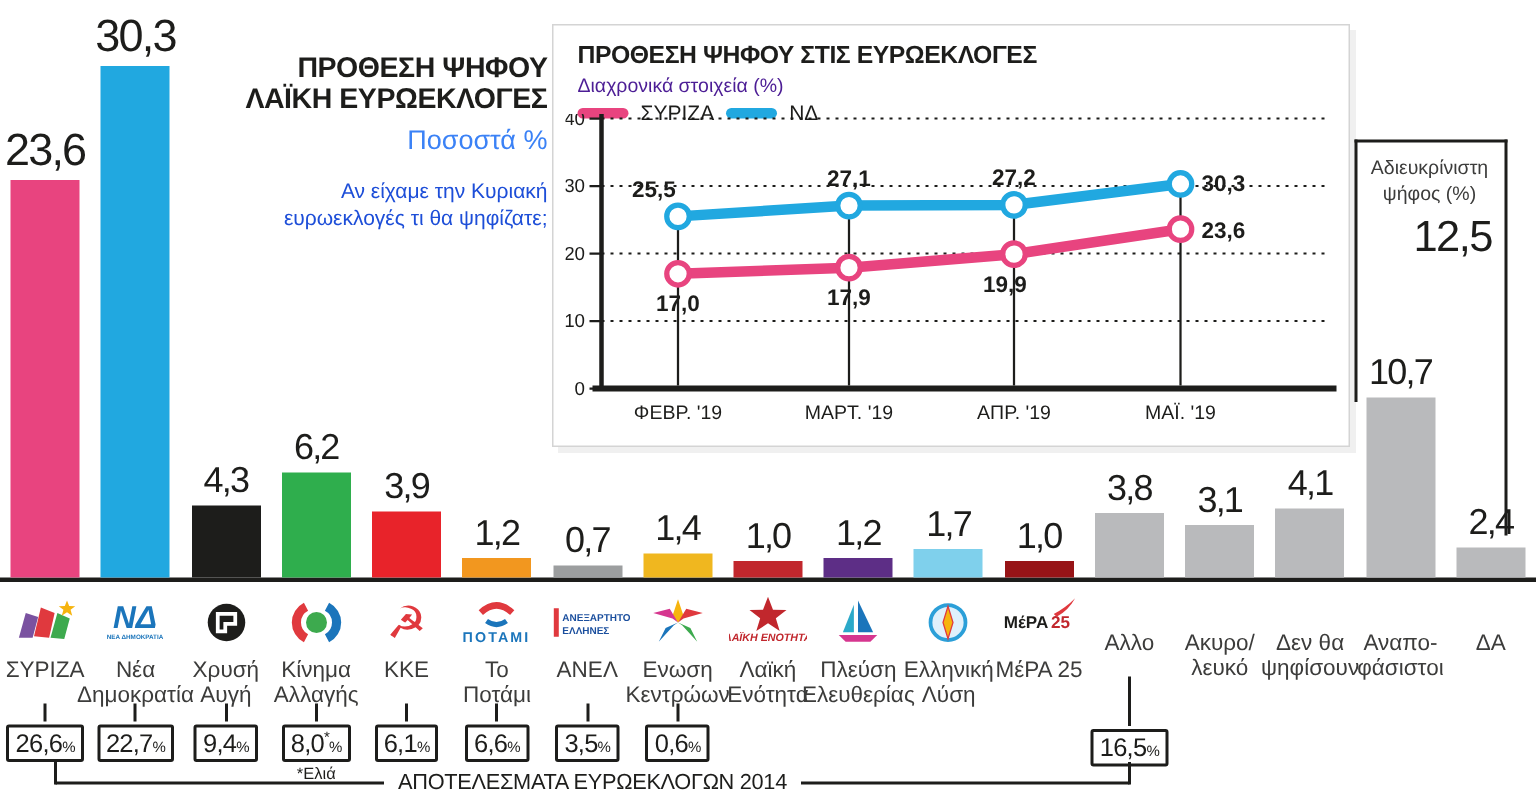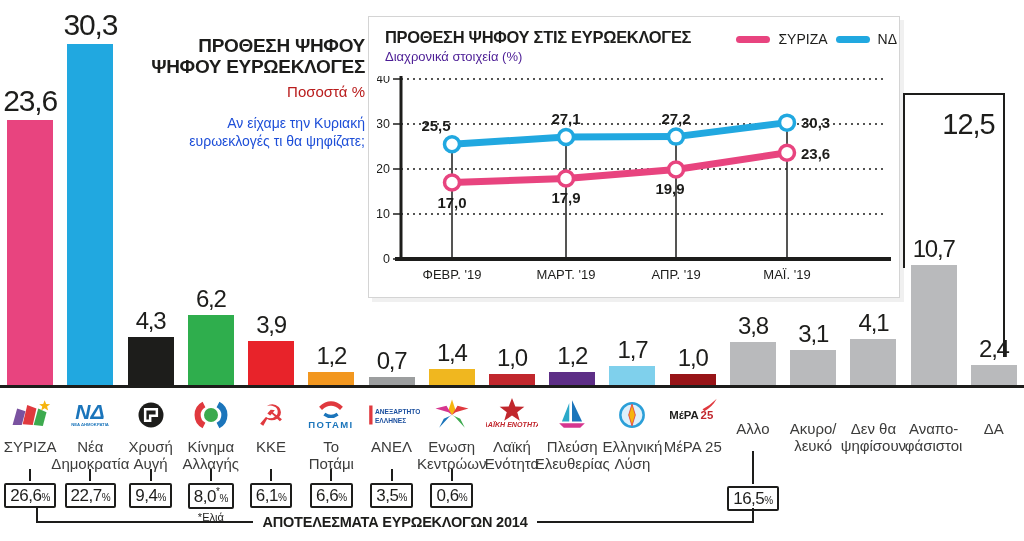--- a/index.html
+++ b/index.html
@@ -11,27 +11,27 @@
   #bars{position:absolute;left:0;top:0;width:1024px;height:388px;
         display:flex;align-items:flex-end;border-bottom:3px solid #1d1d1b;box-sizing:border-box;}
   .bcol{flex:1 1 0;display:flex;flex-direction:column;align-items:center;justify-content:flex-end;min-width:0;}
   .bval{font-size:24px;letter-spacing:-1.2px;margin-bottom:2px;white-space:nowrap;}
   .bval.big{font-size:30px;}
   .bar{width:46px;}
 
   
   #main-title{position:absolute;left:150px;top:35px;width:215px;text-align:right;}
   .mt{font-size:19px;font-weight:bold;letter-spacing:-0.3px;line-height:1.12;}
-  .msub{font-size:15px;color:#b91c1c;margin-top:5px;}
+  .msub{font-size:18px;color:#3b82f6;margin-top:5px;}
   .mq{font-size:14px;color:#1d4ed8;margin-top:14px;line-height:1.3;}
 
   
   #inset{position:absolute;left:368px;top:16px;width:532px;height:282px;background:#fff;
          border:1px solid #d4d4d4;box-shadow:4px 4px 0 rgba(0,0,0,.06);box-sizing:border-box;}
-  .ihead{display:flex;justify-content:space-between;align-items:flex-start;padding:11px 2px 0 16px;height:47px;box-sizing:border-box;}
+  .ihead{display:flex;justify-content:space-between;align-items:flex-start;padding:11px 12px 0 16px;height:47px;box-sizing:border-box;flex-direction:column;}
   .inset-title{font-size:16.5px;font-weight:bold;letter-spacing:-0.3px;white-space:nowrap;}
   .inset-sub{font-size:13px;color:#4c1d95;margin-top:2px;}
   .legend{display:flex;align-items:center;gap:8px;font-size:14px;margin-top:3px;}
   .lg-line{width:34px;height:7px;border-radius:4px;display:inline-block;}
   #trend-svg{display:block;margin:12px 0 0 8px;}
 
   
   #uv-main{position:absolute;left:903px;top:93px;width:102px;height:264px;
            border-top:2px solid #1d1d1b;border-right:2px solid #1d1d1b;box-sizing:border-box;}
   #uv-left{position:absolute;left:903px;top:93px;width:2px;height:175px;background:#1d1d1b;}
@@ -50,21 +50,21 @@
        font-size:17px;letter-spacing:-0.5px;margin-top:2px;white-space:nowrap;}
   .box .pct{font-size:10px;}
   .box sup{font-size:10px;}
   .note{font-size:11px;color:#1d1d1b;margin-top:2px;}
 
   
   #bb-left{position:absolute;left:36px;top:508px;width:2px;height:15px;background:#1d1d1b;}
   #bb-right{position:absolute;left:752px;top:508px;width:2px;height:15px;background:#1d1d1b;}
   #bb-h{position:absolute;left:37px;top:514px;width:716px;display:flex;align-items:center;}
   .bb-line{flex:1 1 0;border-top:2px solid #1d1d1b;}
-  .bb-label{padding:0 9px;font-size:14.5px;font-weight:bold;letter-spacing:-0.2px;white-space:nowrap;}
+  .bb-label{padding:0 9px;font-size:14.5px;font-weight:normal;letter-spacing:-0.2px;white-space:nowrap;}
 </style>
 </head>
 <body>
 
 <div class="stage">
 
   <div id="bars">
       <div class="bcol">
         <div class="bval big">23,6</div>
         <div class="bar" style="height: 265.5px; background: rgb(232, 68, 127);"></div>
@@ -129,21 +129,21 @@
         <div class="bval">10,7</div>
         <div class="bar" style="height: 120.4px; background: rgb(185, 186, 188);"></div>
       </div>
       <div class="bcol">
         <div class="bval">2,4</div>
         <div class="bar" style="height: 20.3px; background: rgb(185, 186, 188);"></div>
       </div>
     </div>
 
   <div id="main-title">
-    <div class="mt"><span>ΠΡΟΘΕΣΗ ΨΗΦΟΥ</span><br><span>ΨΗΦΟΥ ΕΥΡΩΕΚΛΟΓΕΣ</span></div>
+    <div class="mt"><span>ΠΡΟΘΕΣΗ ΨΗΦΟΥ</span><br><span>ΛΑΪΚΗ ΕΥΡΩΕΚΛΟΓΕΣ</span></div>
     <div class="msub">Ποσοστά %</div>
     <div class="mq">Αν είχαμε την Κυριακή ευρωεκλογές τι θα ψηφίζατε;</div>
   </div>
 
   <div id="inset">
     <div class="ihead">
       <div>
         <div class="inset-title">ΠΡΟΘΕΣΗ ΨΗΦΟΥ ΣΤΙΣ ΕΥΡΩΕΚΛΟΓΕΣ</div>
         <div class="inset-sub">Διαχρονικά στοιχεία (%)</div>
       </div>
@@ -196,20 +196,21 @@
         <text x="299" y="203" text-anchor="middle" font-size="13" fill="#1d1d1b" font-family="Liberation Sans,sans-serif">ΑΠΡ. '19</text>
         <text x="424" y="51.650000000000006" text-anchor="start" font-size="15" font-weight="bold" fill="#1d1d1b" font-family="Liberation Sans,sans-serif">30,3</text>
         <text x="424" y="82.8" text-anchor="start" font-size="15" font-weight="bold" fill="#1d1d1b" font-family="Liberation Sans,sans-serif">23,6</text>
         <text x="410" y="203" text-anchor="middle" font-size="13" fill="#1d1d1b" font-family="Liberation Sans,sans-serif">ΜΑΪ. '19</text>
       </svg>
   </div>
 
   <div id="uv-left"></div>
   <div id="uv-main">
     <div class="uv-text">
+      <div class="uv-label"><span>Αδιευκρίνιστη</span><br><span>ψήφος (%)</span></div>
       <div class="uv-val">12,5</div>
     </div>
   </div>
 
   <div id="labels">
       <div class="lcol">
         <span class="logo">
           <svg width="44" height="38" viewBox="0 0 48 40">
             <polygon points="5,31 10,13 19,16 15,31" fill="#7a52a0"></polygon>
             <polygon points="16,30 21,9 31,13 27,31" fill="#e0393e"></polygon>

